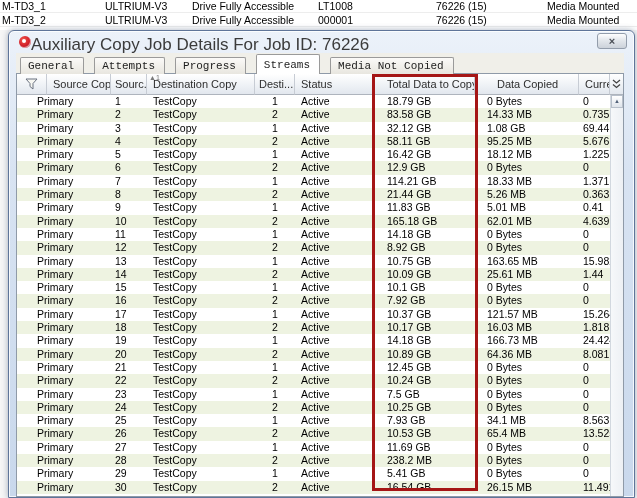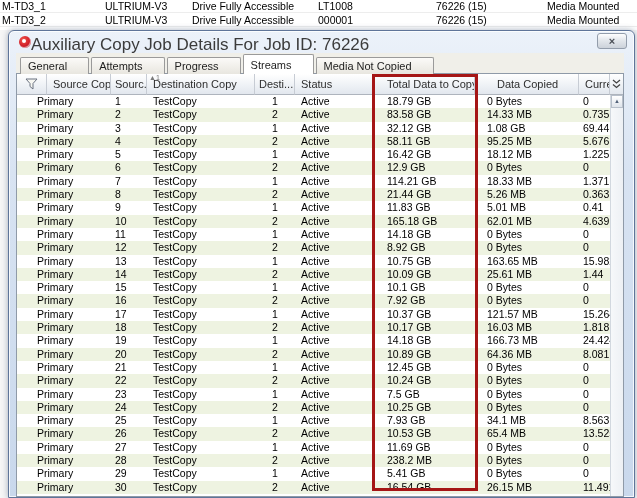--- a/index.html
+++ b/index.html
@@ -27,23 +27,23 @@
              border-radius:50%; background:#fff; }
   .dlg-title { position:absolute; left:22px; top:4px; font-size:17px; color:#3b3b3b; white-space:nowrap; }
   .closebtn { position:absolute; right:7px; top:2px; width:30px; height:16px; border:1px solid #939dab;
               border-radius:3px; background:linear-gradient(#fefefe,#e3e7ec 45%,#ccd2da);
               color:#4a4f57; font-size:11px; font-weight:bold; text-align:center; line-height:14px; cursor:default; }
 
   .dlg-body { position:absolute; top:22px; left:7px; right:10px; bottom:0; background:#f0efe9; }
 
   
   .tabbar { position:absolute; left:4px; top:2px; height:19px; display:flex; align-items:flex-end; z-index:3; }
-  .tab { font-size:11px; color:#1d1d1d; padding:2px 21px 2px 7px; margin-right:2px;
+  .tab { font-size:11px; color:#1d1d1d; padding:2px 9px 2px 7px; margin-right:10px;
          border:1px solid #9a9a9a; border-bottom:none; border-radius:2px 2px 0 0;
-         background:linear-gradient(#fbfaf8,#e8e6df); white-space:nowrap; }
+         background:linear-gradient(#fbfaf8,#e8e6df); white-space:nowrap;font-family:Liberation Mono, monospace; }
   .tab.sel { background:#fff; padding-top:4px; padding-bottom:3px; position:relative; z-index:4; }
 
   
   .panel { position:absolute; top:20px; left:0; right:0; bottom:0; background:#fff; border:1px solid #8f9aa8; }
 
   .hrow { position:relative; display:flex; height:21px; z-index:2; }
   .hc { flex:none; height:21px; line-height:20px; font-size:11px; color:#2e2e2e; white-space:nowrap; overflow:hidden;
         background:linear-gradient(#ffffff,#eff2f6 55%,#e2e7ee); border-right:1px solid #c7ccd4; border-bottom:1px solid #aeb4bd;
         padding-left:6px; }
   .hfilter { width:30px; display:flex; align-items:center; justify-content:center; padding-left:0; }

